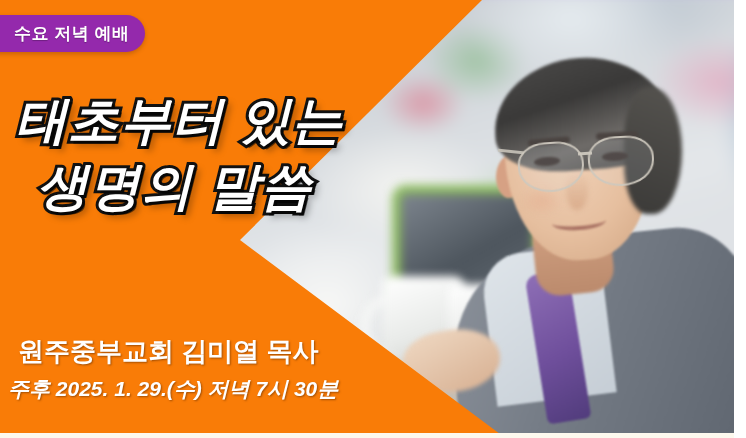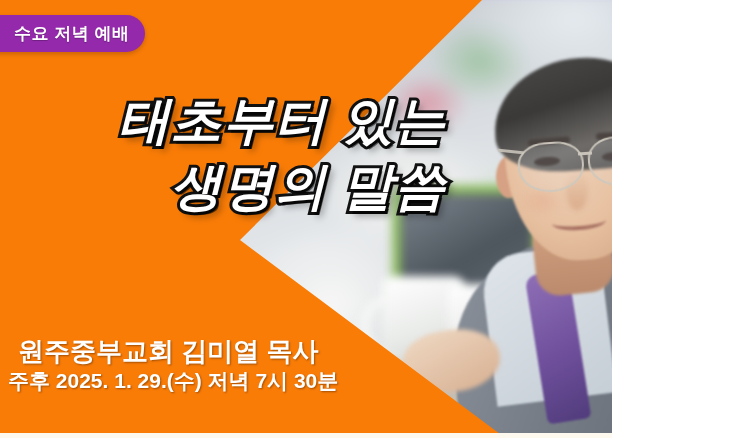--- a/index.html
+++ b/index.html
@@ -2,21 +2,21 @@
 <html><head>
 <meta charset="utf-8">
 <style>
   html, body {
     margin: 0;
     padding: 0;
     background: #ffffff;
   }
   #poster {
     position: relative;
-    width: 612px;
+    width: 734px;
     height: 438px;
     overflow: hidden;
     font-family: "Liberation Sans", "DejaVu Sans", sans-serif;
     background: #8b5cf6;
     user-select: none;
   }
 
   
   .photo-layer {
     position: absolute;
@@ -245,39 +245,38 @@
     font-weight: bold;
     line-height: 1.30;
     letter-spacing: 1px;
     font-style: italic;
     white-space: nowrap;
     -webkit-text-stroke: 6px #121212;
     paint-order: stroke fill;
     text-shadow:
       3px 3px 0 rgba(0,0,0,.55),
       5px 5px 7px rgba(0,0,0,.35);
-    text-align: right;
   }
   .headline-line.l2 { margin-left: 22px; }
 
   
   .footer {
     position: absolute;
     left: 8px; top: 296px;
     width: 420px;
   }
   .footer-line {
     color: #ffffff;
     font-weight: bold;
     white-space: nowrap;
     text-shadow: 1px 1px 2px rgba(90,40,0,.55);
   }
   .footer-line.f1 { font-size: 26px; line-height: 1.20; }
   .footer-line.f2 { font-size: 26px; line-height: 1.20; margin-left: 10px; margin-top: 40px; }
-  .footer-line.f3 { font-size: 21px; line-height: 1.30; margin-top: 0; }
+  .footer-line.f3 { font-size: 21px; line-height: 1.30; margin-top: 8px; font-style: italic; }
 </style>
 </head>
 <body>
 
 <div id="poster" style="--orange: #f97c07; --purple: #9429ac;">
 
   <div class="photo-layer">
     <div class="bg-room"></div>
     <div class="bg-monitor"></div>
     <div class="bg-desk"></div>

